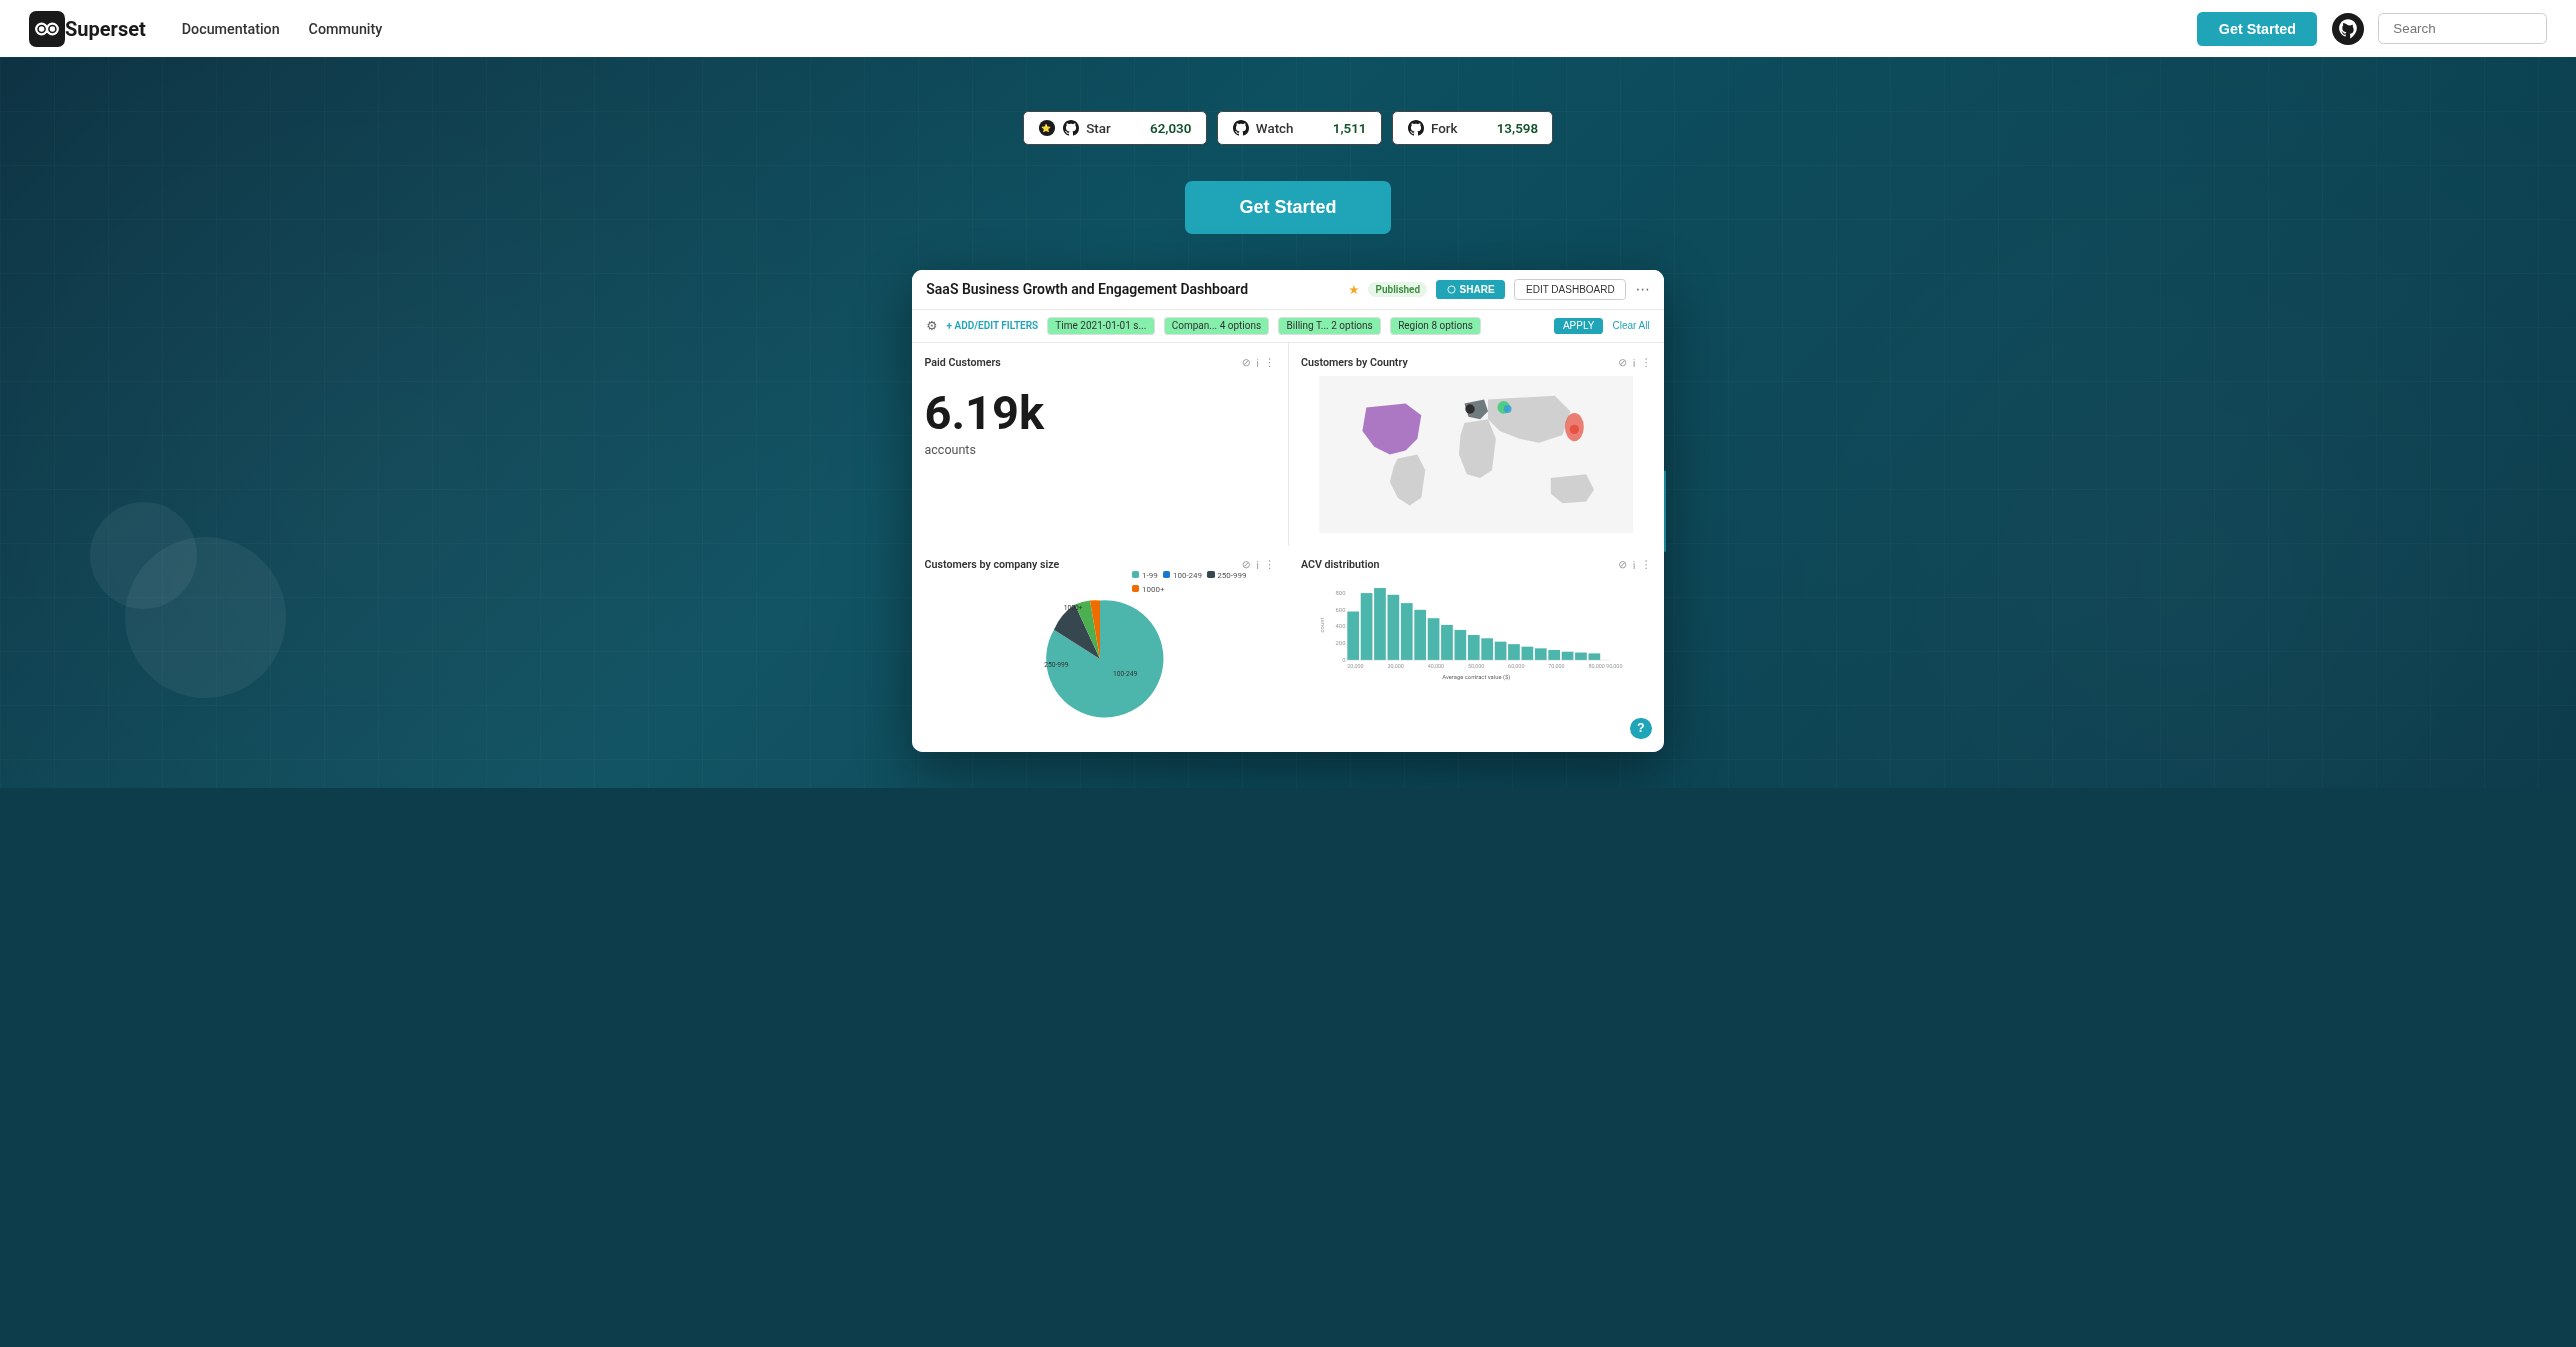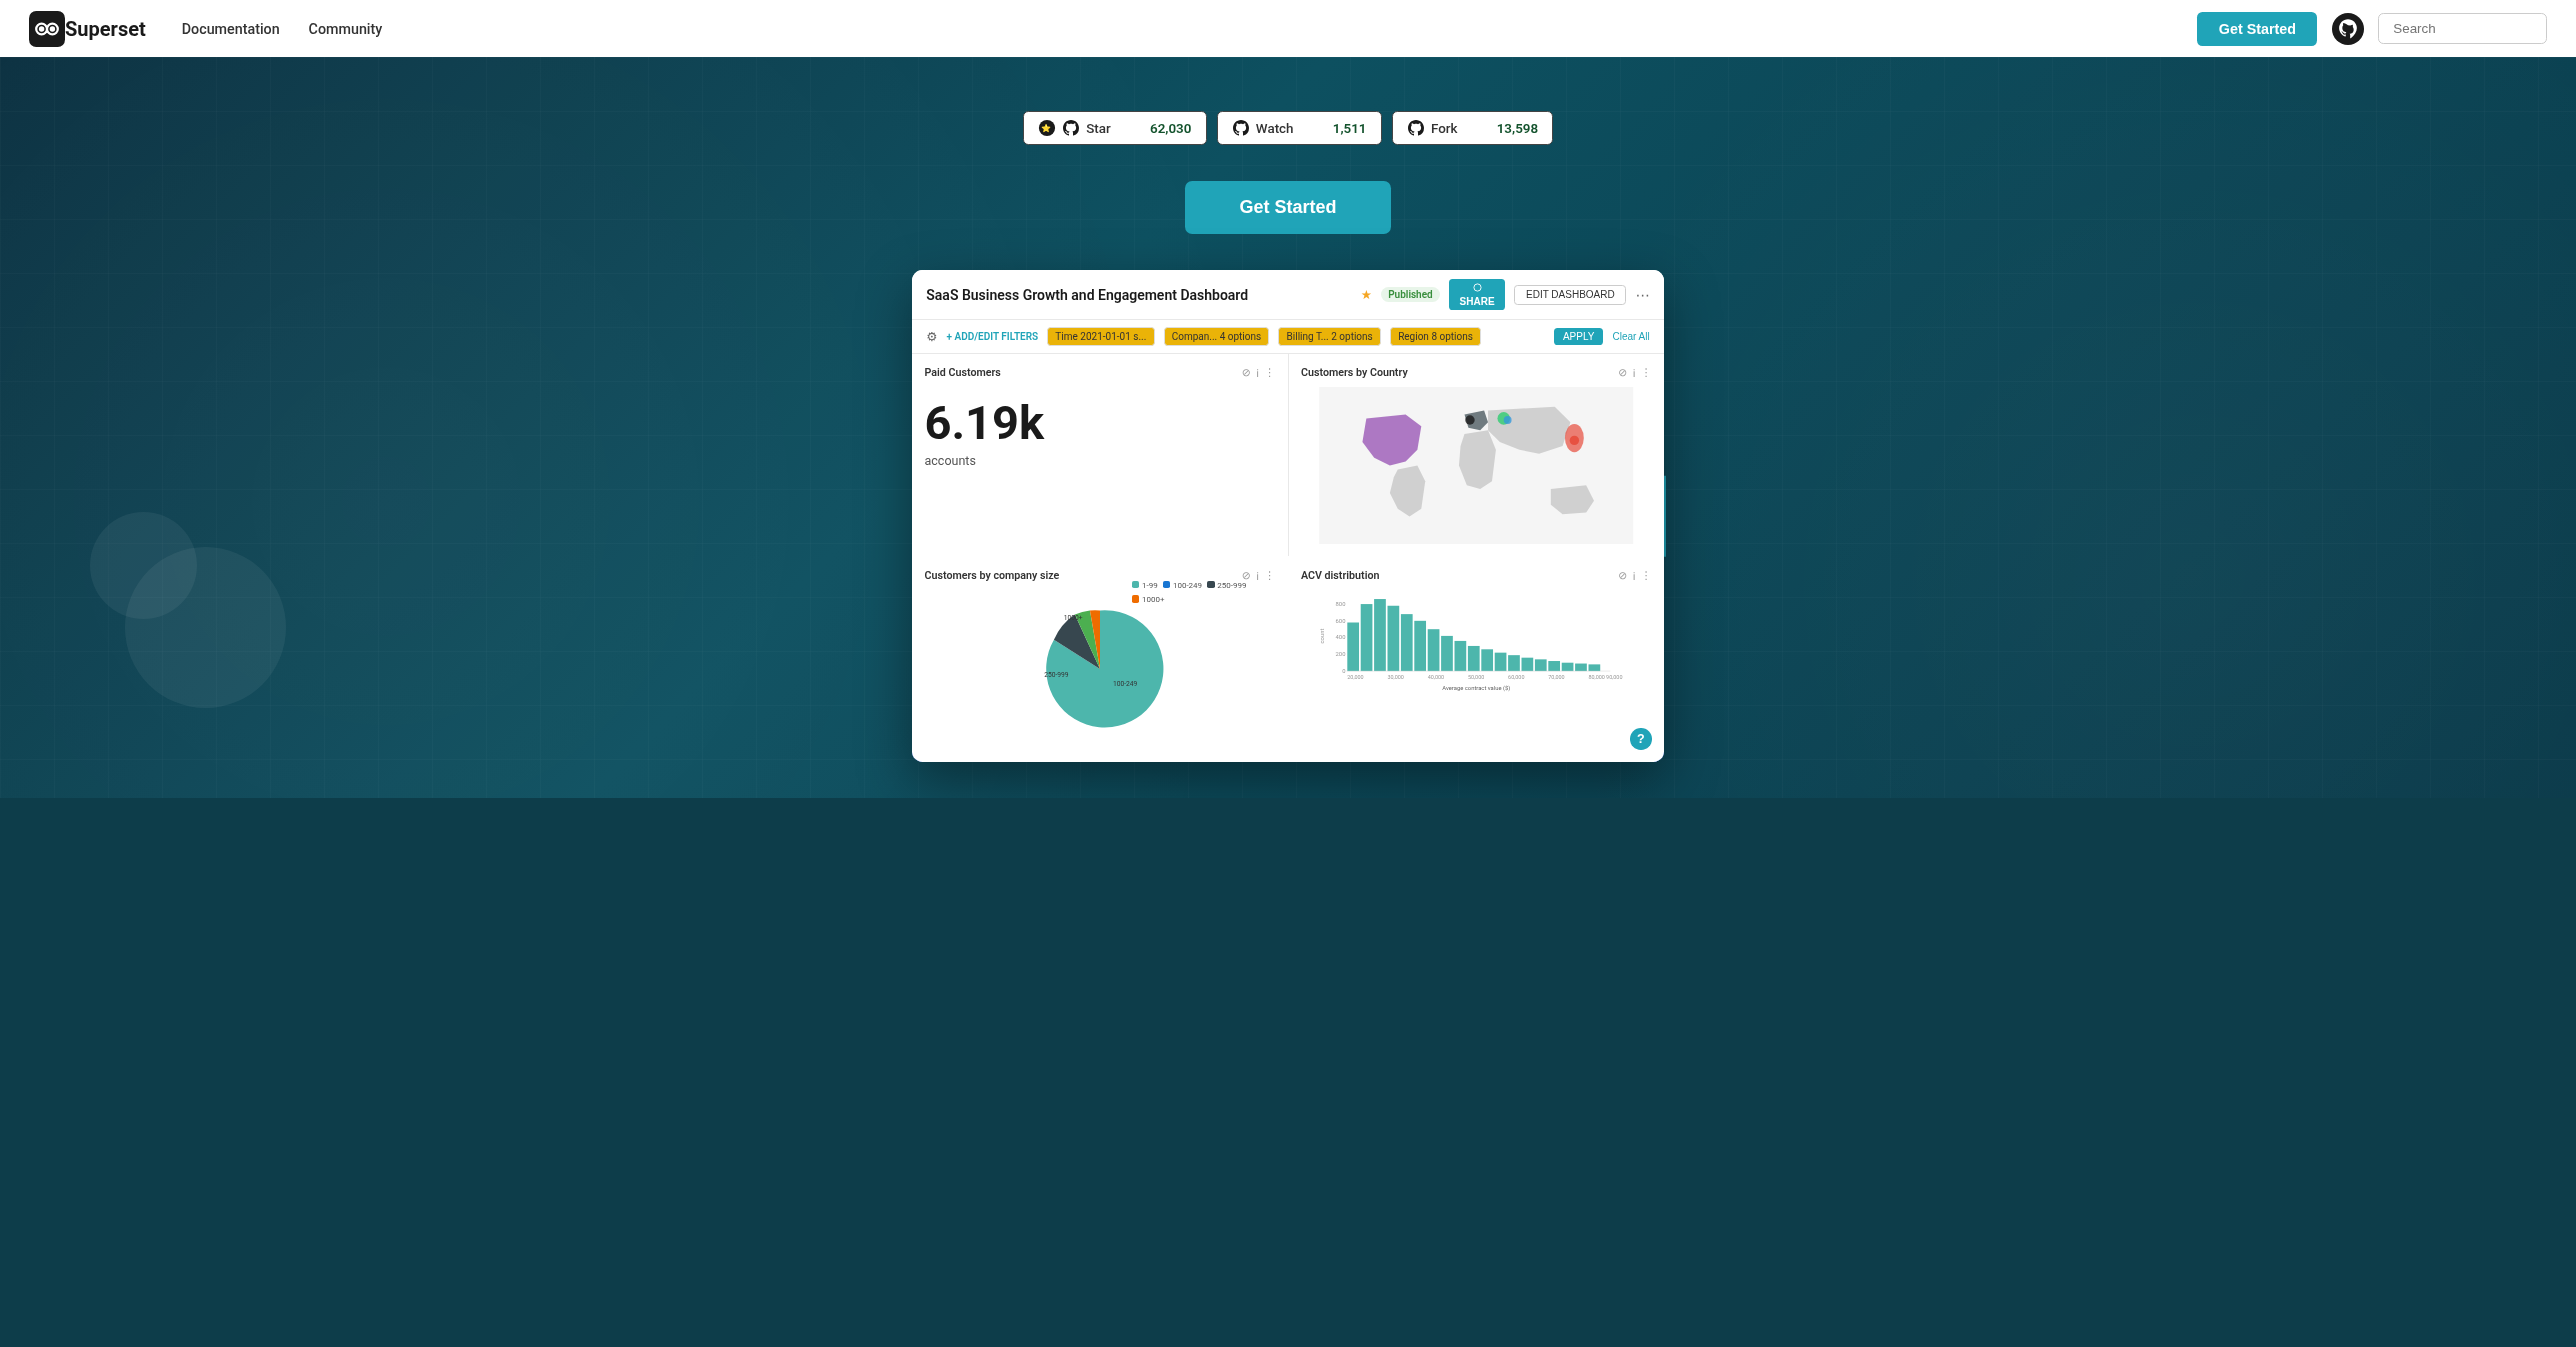--- a/index.html
+++ b/index.html
@@ -204,21 +204,20 @@
       color: #fff;
       border: none;
       border-radius: 3.6px;
       padding: 3.6px 10.7px;
       font-size: 10px;
       font-weight: 600;
       cursor: pointer;
       display: flex;
       align-items: center;
       gap: 3.6px;
-      flex-direction: column;
     }
     .dash-btn-outline {
       background: #fff;
       color: #333;
       border: 0.9px solid #ccc;
       border-radius: 3.6px;
       padding: 3.6px 10.7px;
       font-size: 10px;
       cursor: pointer;
     }
@@ -241,21 +240,21 @@
     .filter-add {
       color: #20a4b8;
       font-weight: 600;
       cursor: pointer;
     }
     .filter-item {
       border: 0.9px solid #ddd;
       border-radius: 3.6px;
       padding: 2.7px 7.2px;
       color: #333;
-      background: #eab308;
+      background: #86efac;
     }
     .apply-btn {
       background: #20a4b8;
       color: #fff;
       border: none;
       border-radius: 3.6px;
       padding: 2.7px 9px;
       font-size: 10px;
       cursor: pointer;
       margin-left: auto;

